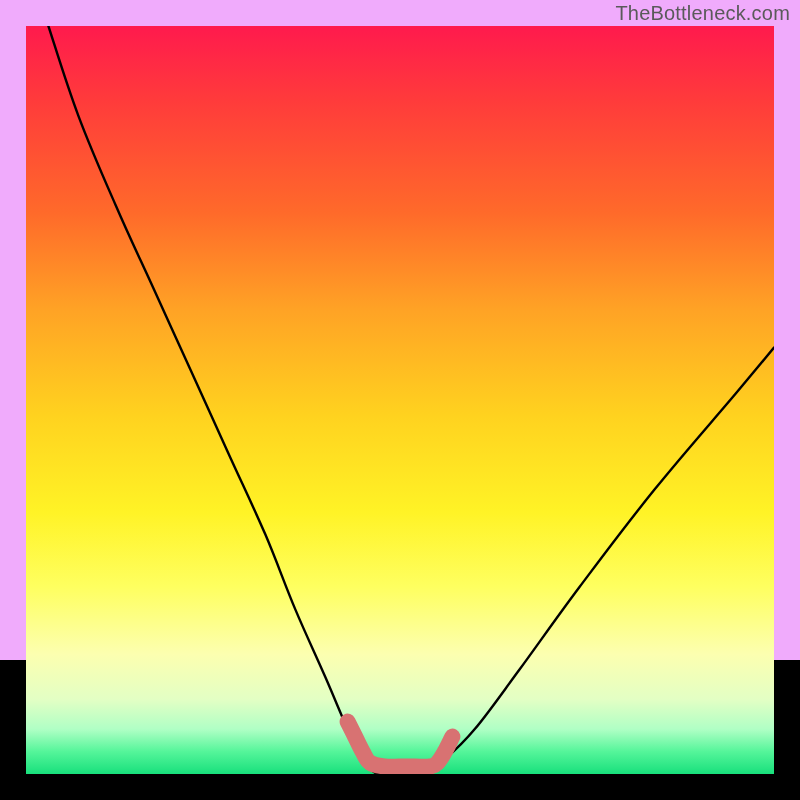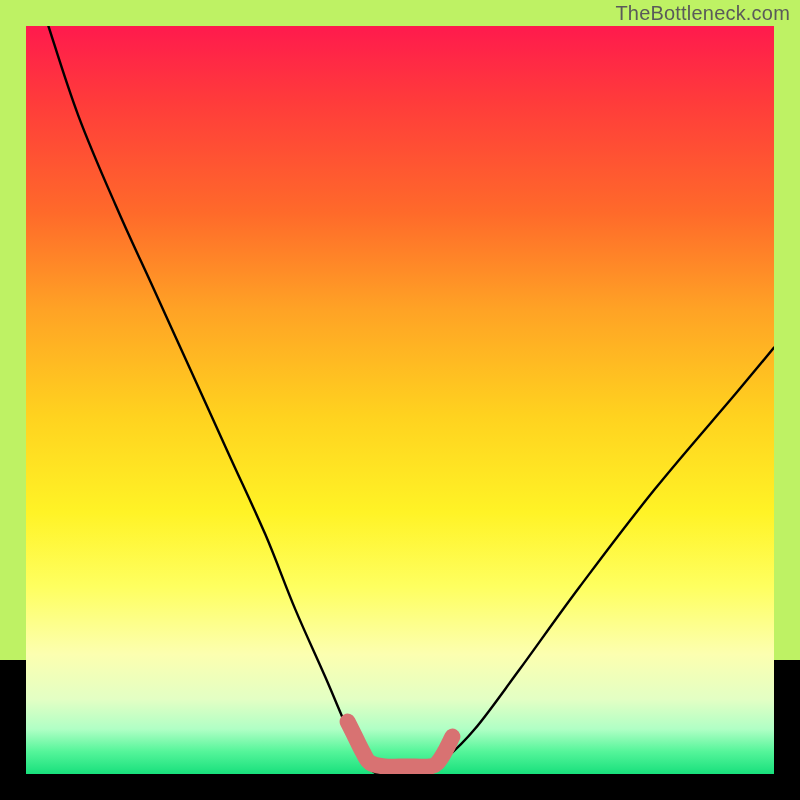--- a/index.html
+++ b/index.html
@@ -7,21 +7,21 @@
     padding: 0;
     width: 800px;
     height: 800px;
     overflow: hidden;
     background: #000;
     font-family: Arial, Helvetica, sans-serif;
   }
   .frame {
     width: 800px;
     height: 660px;
-    background: #bef264;
+    background: #f0abfc;
     position: relative;
   }
   .plot-area {
     position: absolute;
     left: 26px;
     top: 26px;
     width: 748px;
     height: 748px;
     overflow: hidden;
   }

